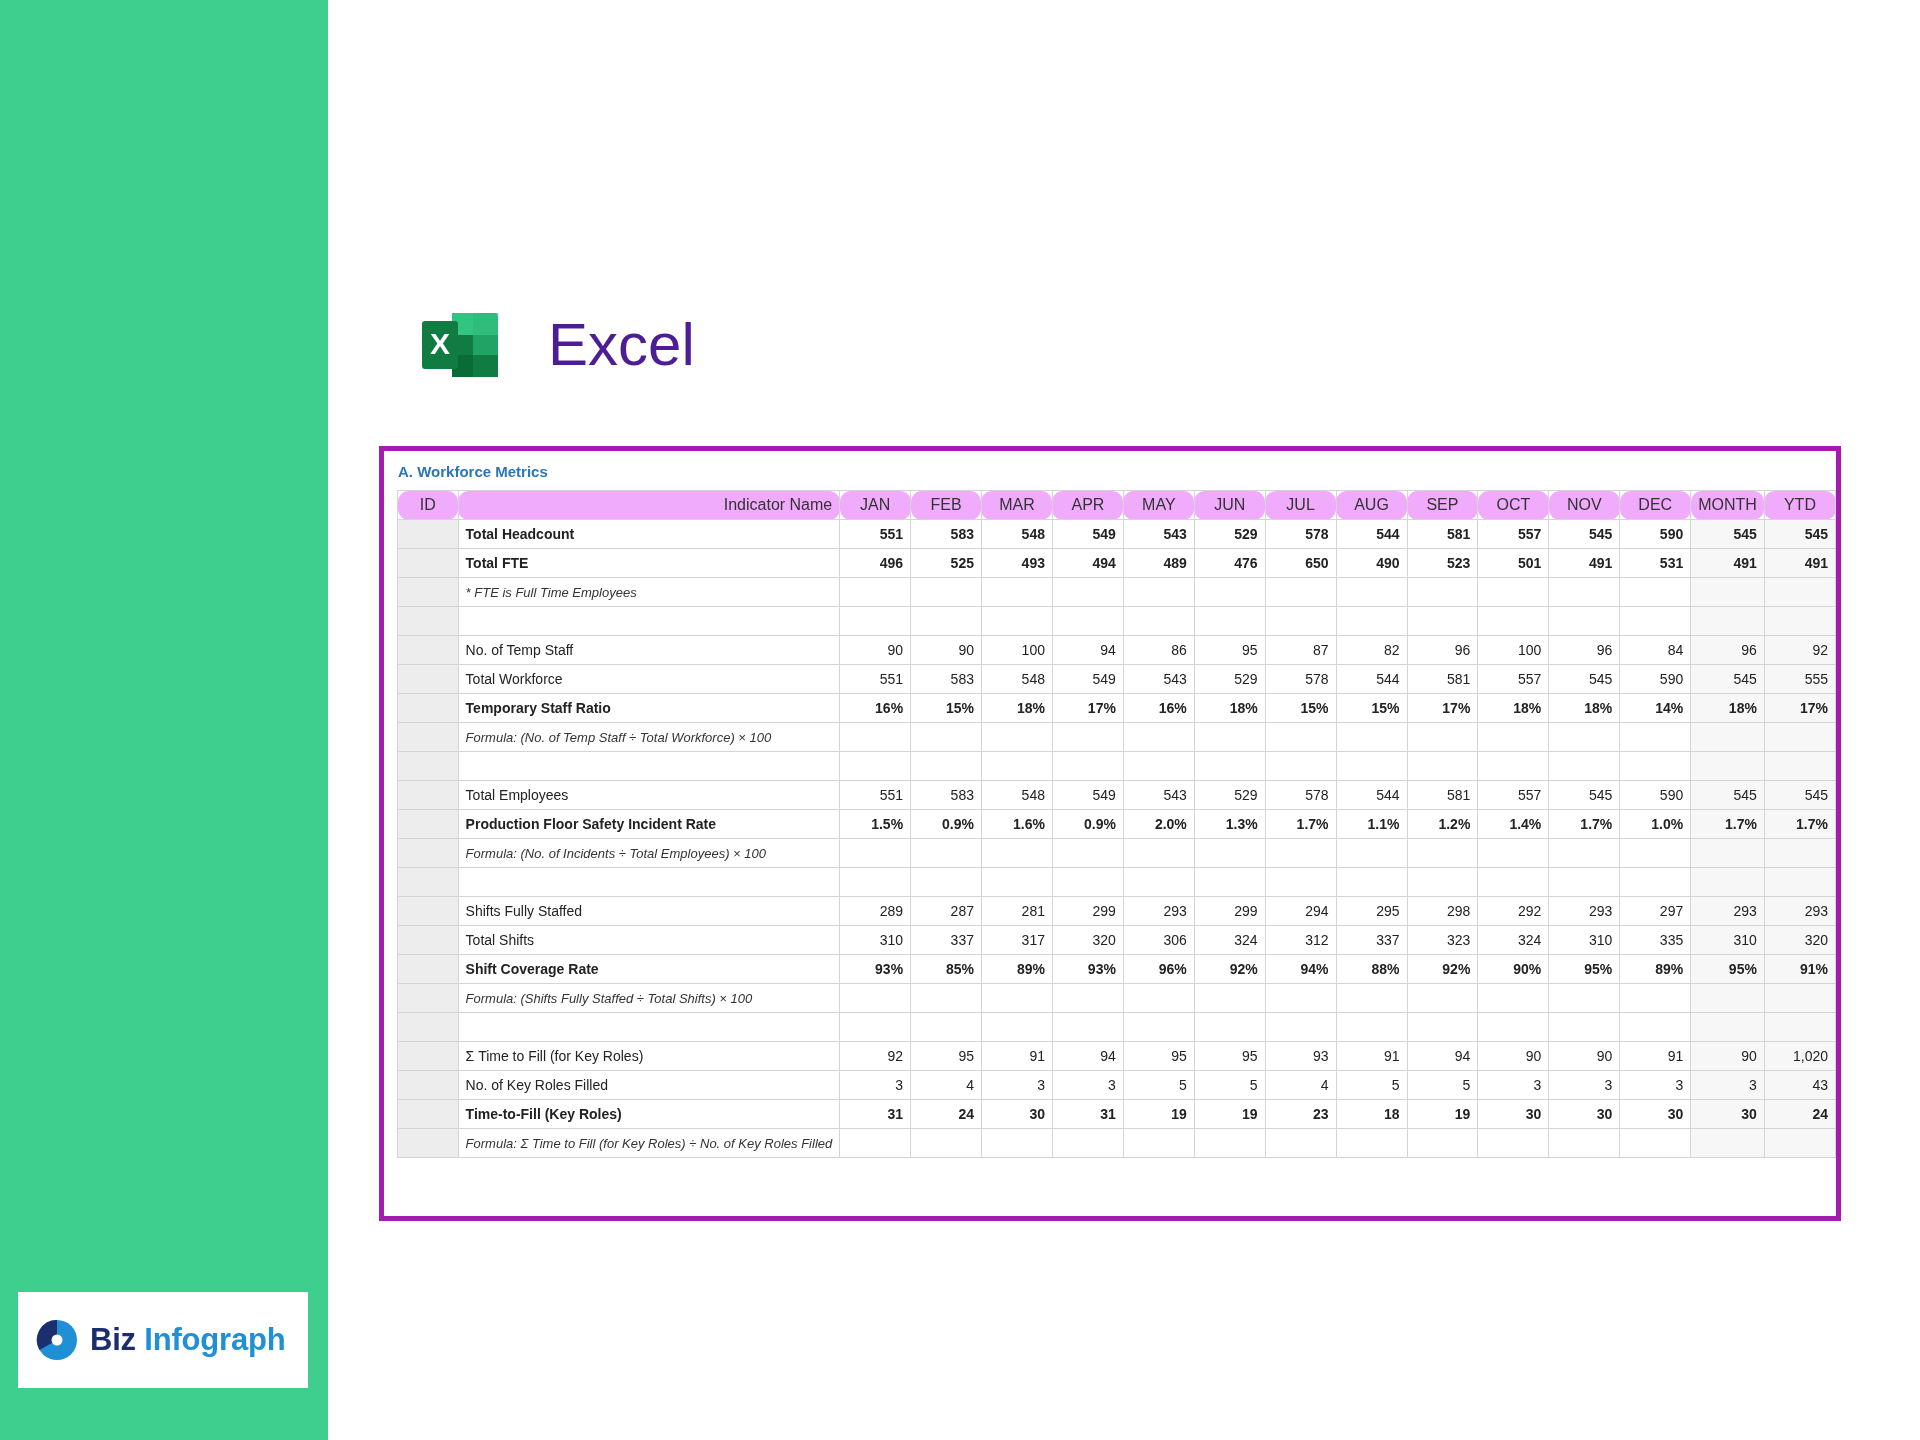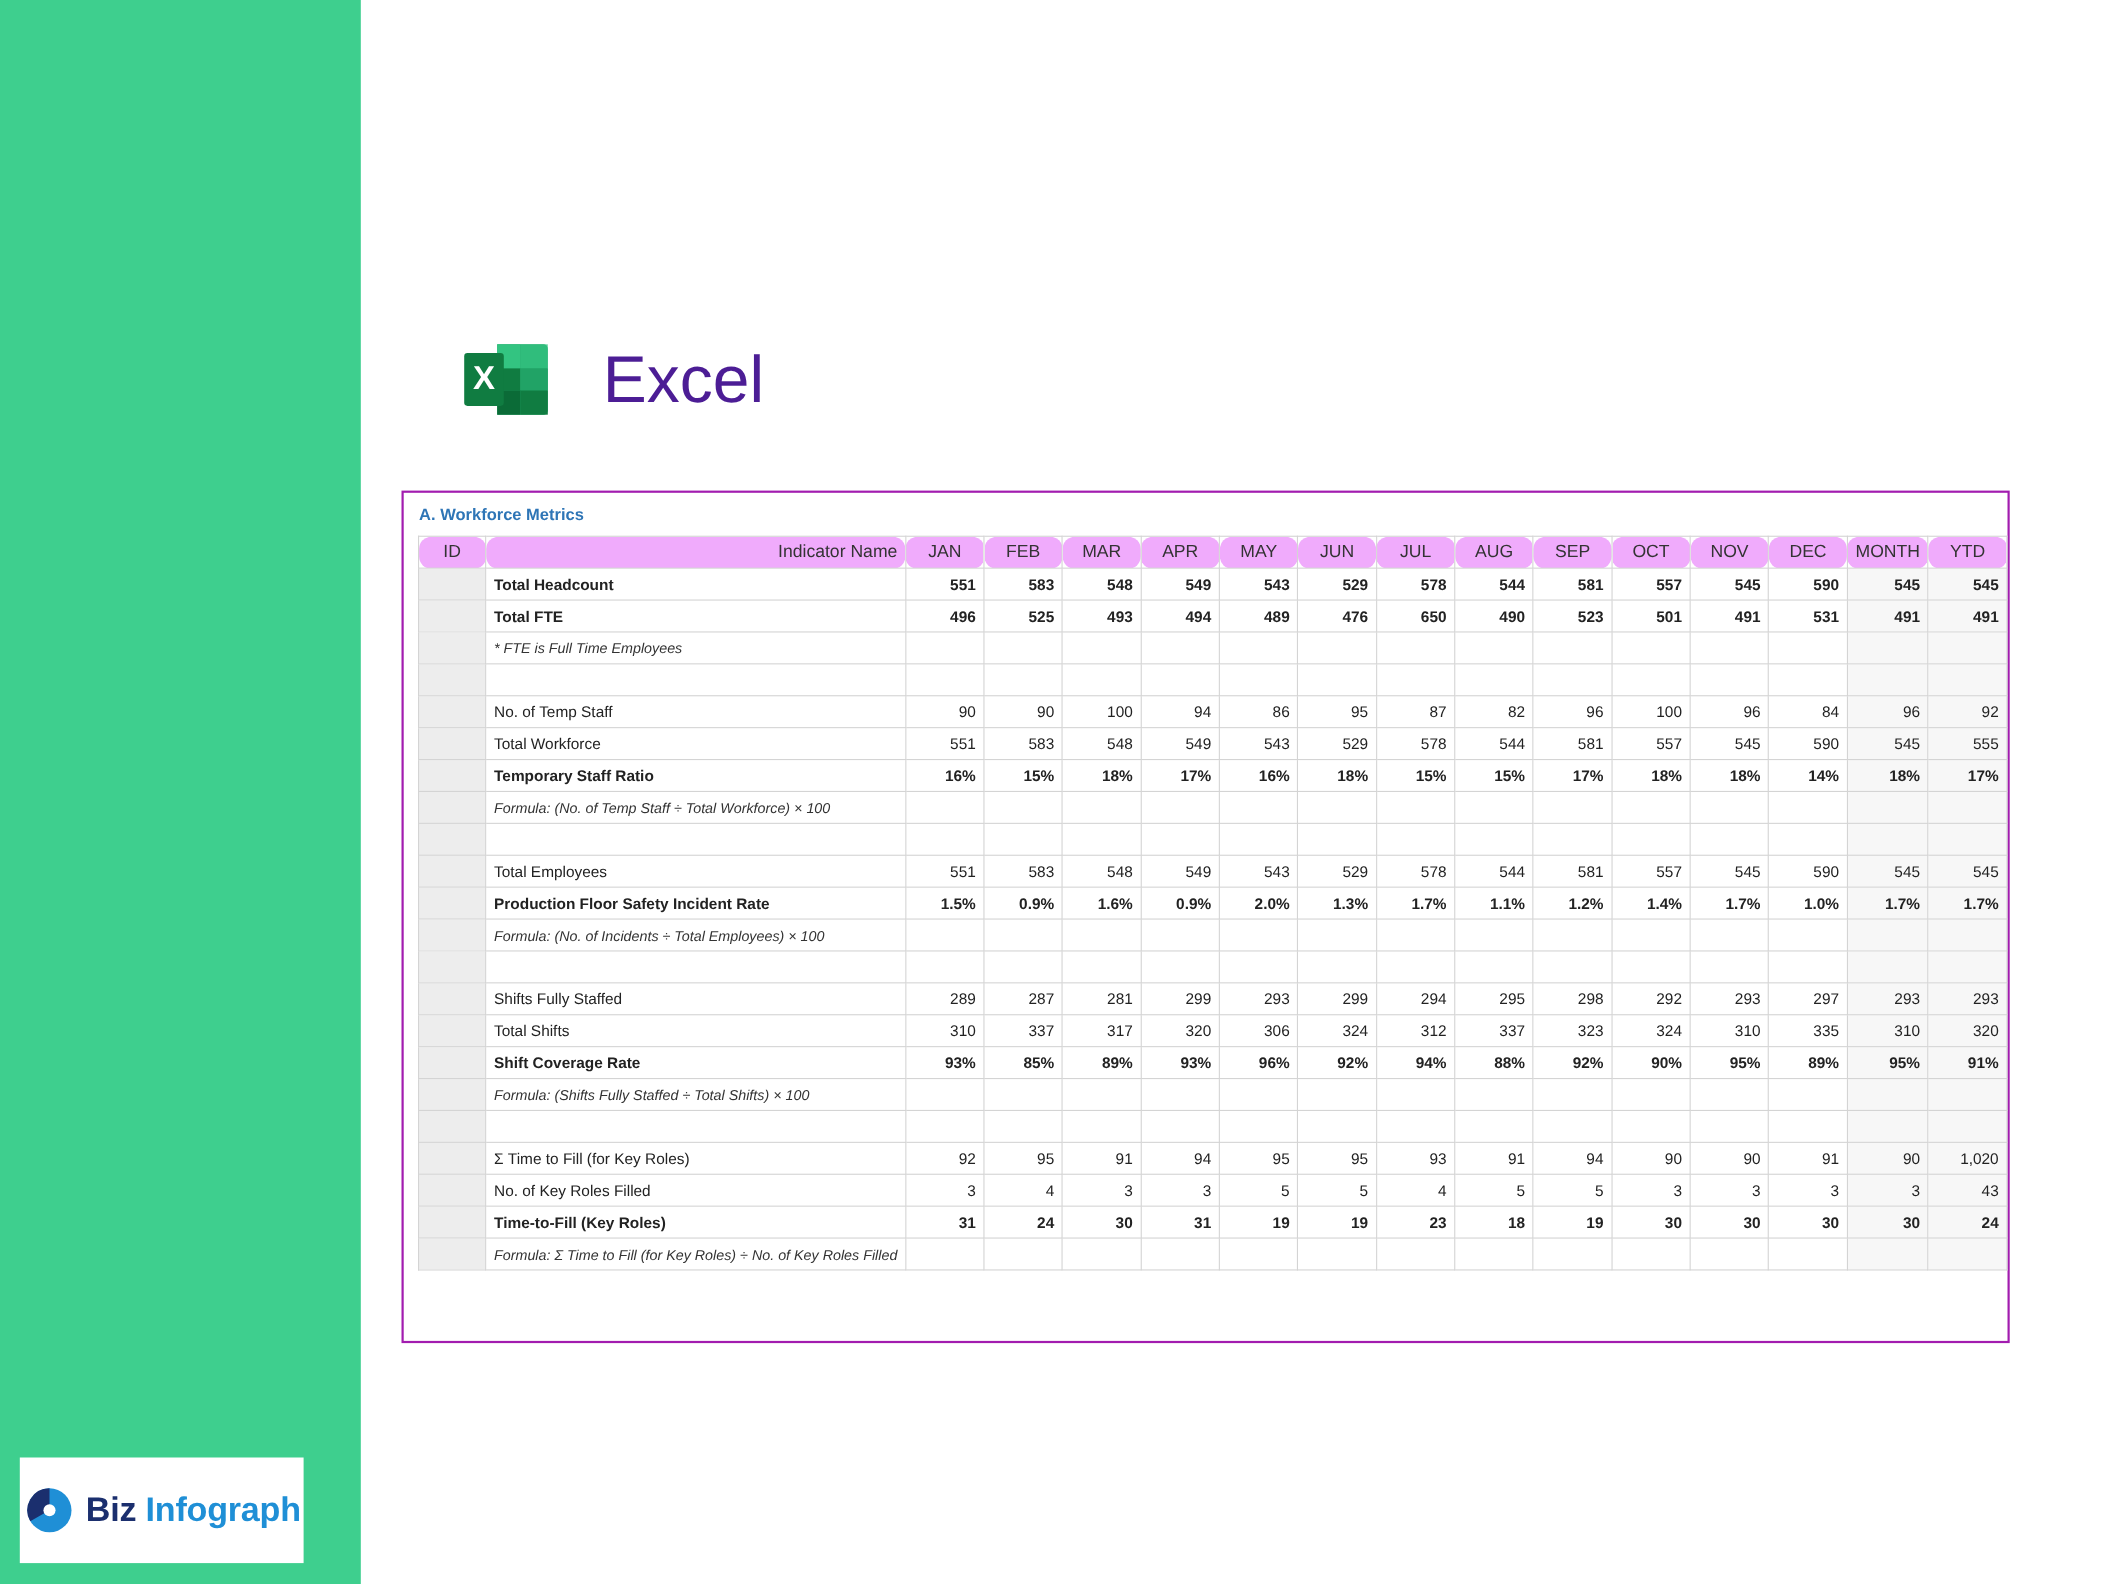--- a/index.html
+++ b/index.html
@@ -20,27 +20,26 @@
     width: 328px;
     height: 1440px;
     background: #3ecf8e;
   }
 
   
   .logo-block {
     position: absolute;
     left: 18px;
     top: 1292px;
-    width: 258px;
+    width: 290px;
     height: 96px;
     background: #ffffff;
     display: flex;
     align-items: center;
-    padding-left: 6px;
-    margin-top: 33px;
+    padding-left: 18px;
   }
   .logo-mark {
     width: 42px; height: 42px;
     flex: 0 0 42px;
     position: relative;
   }
   .logo-text {
     margin-left: 12px;
     font-size: 31px;
     font-weight: bold;
@@ -73,26 +72,26 @@
   .excel-label {
     font-size: 60px;
     color: #4c1d95;
     margin-left: 12px;
     font-family: "Liberation Sans", sans-serif;
   }
 
   
   .sheet-panel {
     position: absolute;
-    left: 365px;
+    left: 379px;
     top: 446px;
     width: 1462px;
     height: 775px;
     background: #ffffff;
-    border: 2px solid #a21caf;
+    border: 5px solid #a21caf;
   }
 
   .section-title {
     color: #2e75b6;
     font-size: 15px;
     font-weight: bold;
     padding: 12px 0 10px 14px;
   }
 
   .nov-label {

